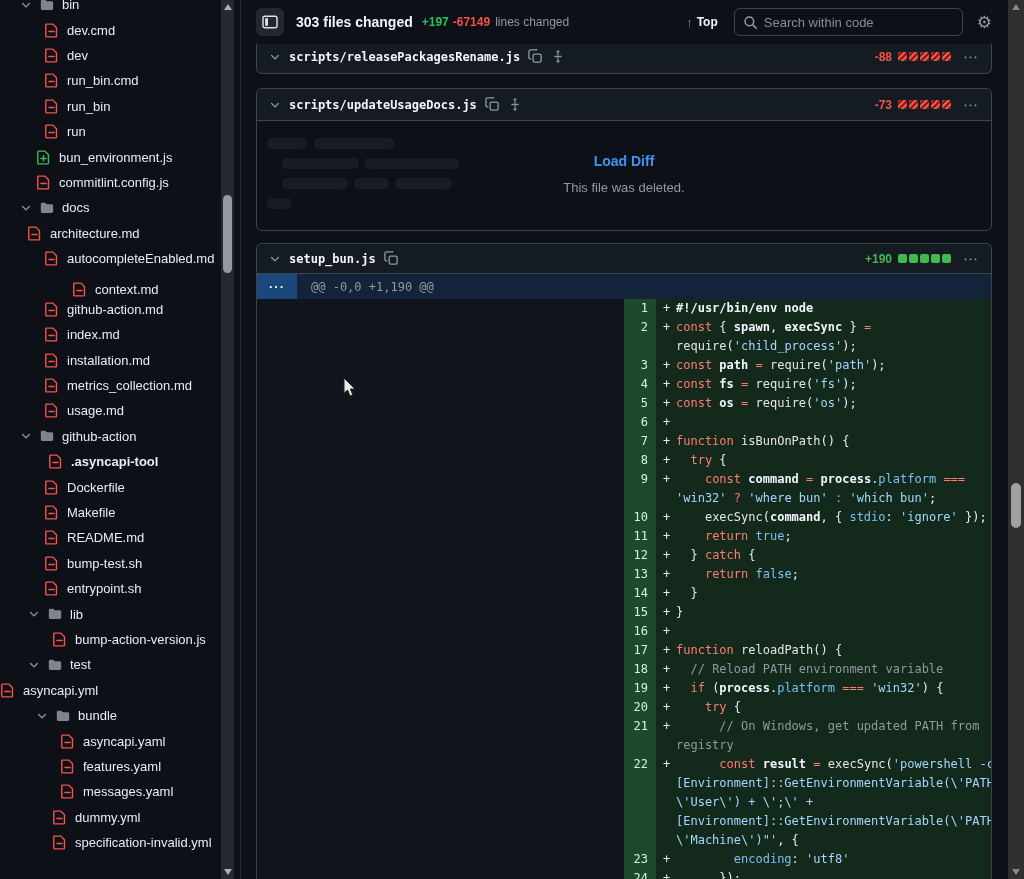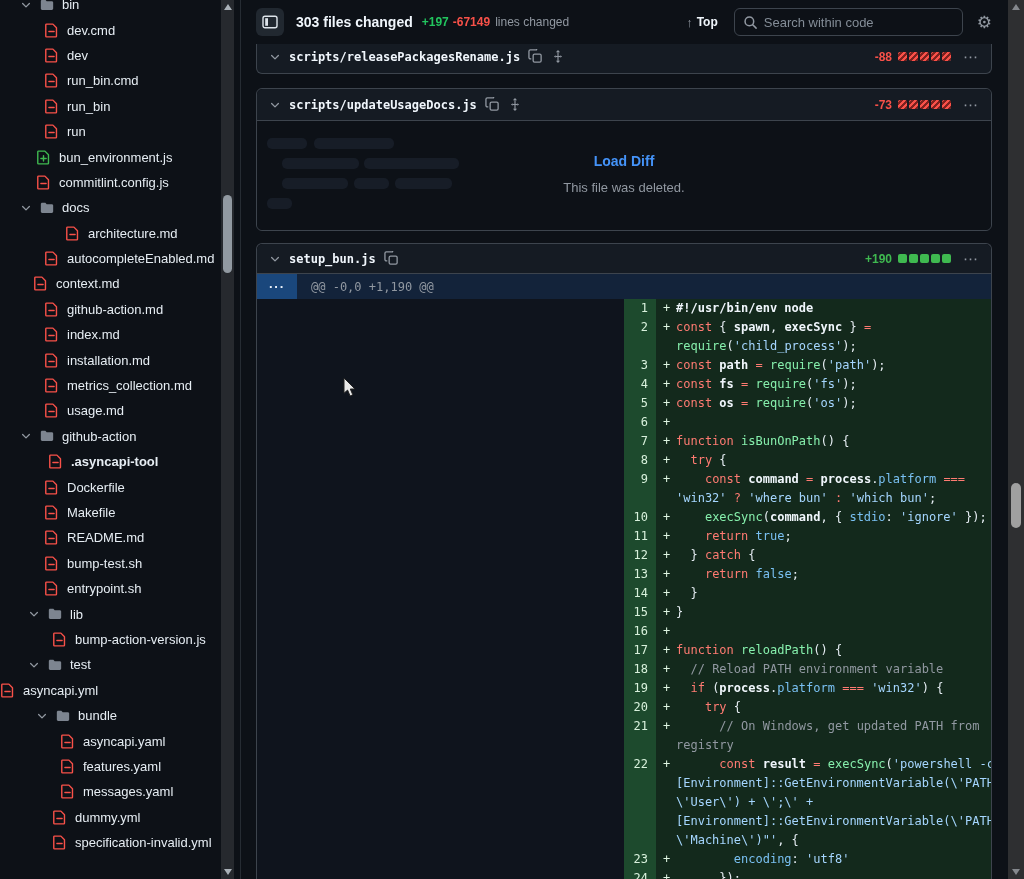--- a/index.html
+++ b/index.html
@@ -74,21 +74,21 @@
   .left-col { width:367px; flex:none; background:#0f141d; }
   .right-col { flex:1; display:flex; flex-direction:column; }
   .d-row { display:flex; min-height:19px; }
   .d-num { width:32px; flex:none; background:#1d4a2d; color:#d8f1dc; text-align:right;
            padding:0 8px 0 0; font-family:"DejaVu Sans Mono", monospace; font-size:12px; line-height:19px; cursor:pointer; }
   .d-code { flex:1; background:#13291c; position:relative; padding:0 6px 0 20px;
             font-family:"DejaVu Sans Mono", monospace; font-size:12px; line-height:19px;
             white-space:pre-wrap; overflow-wrap:break-word; color:#e6edf3; }
   .d-plus { position:absolute; left:7px; top:0; color:#dff5e3; }
   .tk-w { color:#e6edf3; } .tk-v { color:#f0f6fc; font-weight:700; } .tk-k { color:#ff7b72; }
-  .tk-s { color:#a5d6ff; } .tk-f { color:#86efac; } .tk-p { color:#79c0f2; } .tk-c { color:#9198a1; }
+  .tk-s { color:#a5d6ff; } .tk-f { color:#e5e5e5; } .tk-p { color:#79c0f2; } .tk-c { color:#9198a1; }
 
   
   .pg-scroll { position:absolute; left:1008px; top:0; width:16px; height:879px; background:#2e2f31; z-index:10; }
   .pg-thumb { position:absolute; left:3px; top:483px; width:10px; height:45px; background:#a0a0a0; border-radius:5px; }
   .pg-tri { position:absolute; left:4px; width:0; height:0; border-left:4px solid transparent; border-right:4px solid transparent; }
   .pg-tri-up { top:4px; border-bottom:6px solid #85888d; }
   .pg-tri-dn { bottom:4px; border-top:6px solid #85888d; }
 
   .cursor { position:absolute; left:343px; top:377px; z-index:50; }
 </style>
@@ -181,39 +181,39 @@
               <path d="M3.5 6l4.5 4.5L12.5 6" fill="none" stroke="#9198a1" stroke-width="1.7" stroke-linecap="round" stroke-linejoin="round"></path>
             </svg>
           </span>
           <span class="icn">
             <svg width="14" height="12" viewBox="0 0 16 14">
               <path d="M0.8 2.5c0-.9.7-1.6 1.6-1.6h3.1c.4 0 .8.2 1.1.5l1 1.1h6c.9 0 1.6.7 1.6 1.6v7c0 .9-.7 1.6-1.6 1.6H2.4c-.9 0-1.6-.7-1.6-1.6z" fill="#7d8590"></path>
             </svg>
           </span>
           <span class="tree-label">docs</span>
         </div>
-        <div class="tree-row" style="padding-left: 65px;">
+        <div class="tree-row" style="padding-left: 27px;">
           <span class="icn">
             <svg width="15" height="15" viewBox="0 0 16 16">
               <path d="M2.7 1.2h6.8l3.8 3.8v9c0 .4-.4.8-.8.8H2.7c-.4 0-.8-.4-.8-.8V2c0-.4.4-.8.8-.8z" fill="none" stroke="#f85149" stroke-width="1.5" stroke-linejoin="round"></path>
               <path d="M5.2 9h5.6" stroke="#f85149" stroke-width="1.5" stroke-linecap="round"></path>
             </svg>
           </span>
           <span class="tree-label">architecture.md</span>
         </div>
         <div class="tree-row" style="padding-left: 44px;">
           <span class="icn">
             <svg width="15" height="15" viewBox="0 0 16 16">
               <path d="M2.7 1.2h6.8l3.8 3.8v9c0 .4-.4.8-.8.8H2.7c-.4 0-.8-.4-.8-.8V2c0-.4.4-.8.8-.8z" fill="none" stroke="#f85149" stroke-width="1.5" stroke-linejoin="round"></path>
               <path d="M5.2 9h5.6" stroke="#f85149" stroke-width="1.5" stroke-linecap="round"></path>
             </svg>
           </span>
           <span class="tree-label">autocompleteEnabled.md</span>
         </div>
-        <div class="tree-row" style="padding-left: 33px;">
+        <div class="tree-row" style="padding-left: 72px; align-items: flex-end;">
           <span class="icn">
             <svg width="15" height="15" viewBox="0 0 16 16">
               <path d="M2.7 1.2h6.8l3.8 3.8v9c0 .4-.4.8-.8.8H2.7c-.4 0-.8-.4-.8-.8V2c0-.4.4-.8.8-.8z" fill="none" stroke="#f85149" stroke-width="1.5" stroke-linejoin="round"></path>
               <path d="M5.2 9h5.6" stroke="#f85149" stroke-width="1.5" stroke-linecap="round"></path>
             </svg>
           </span>
           <span class="tree-label">context.md</span>
         </div>
         <div class="tree-row" style="padding-left: 44px;">
           <span class="icn">

